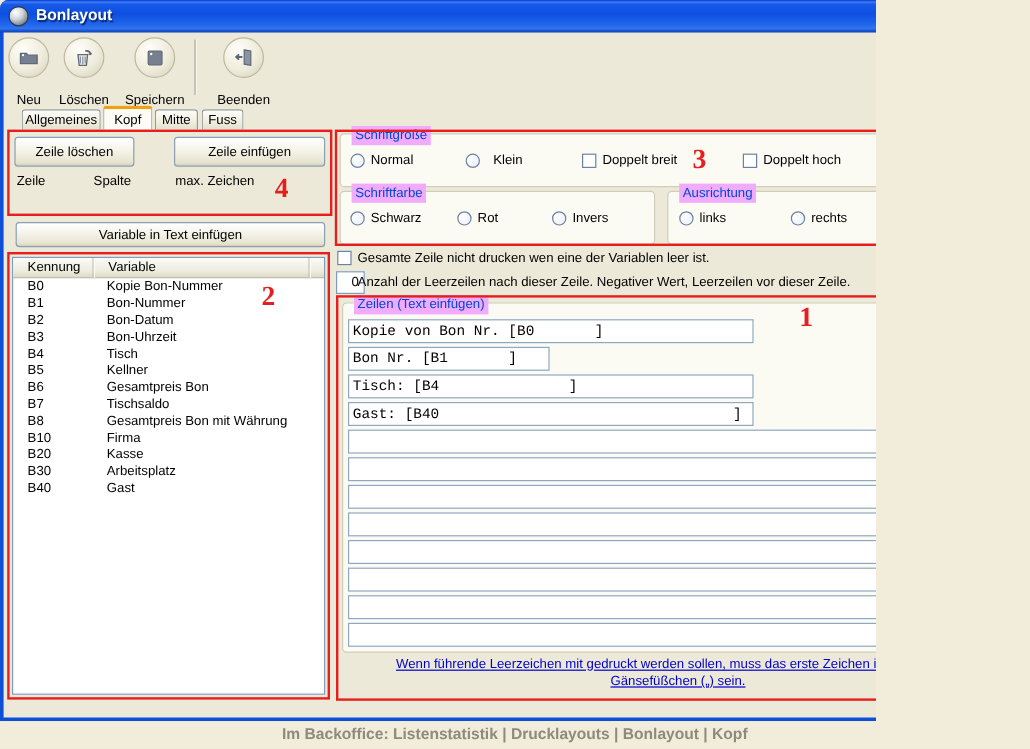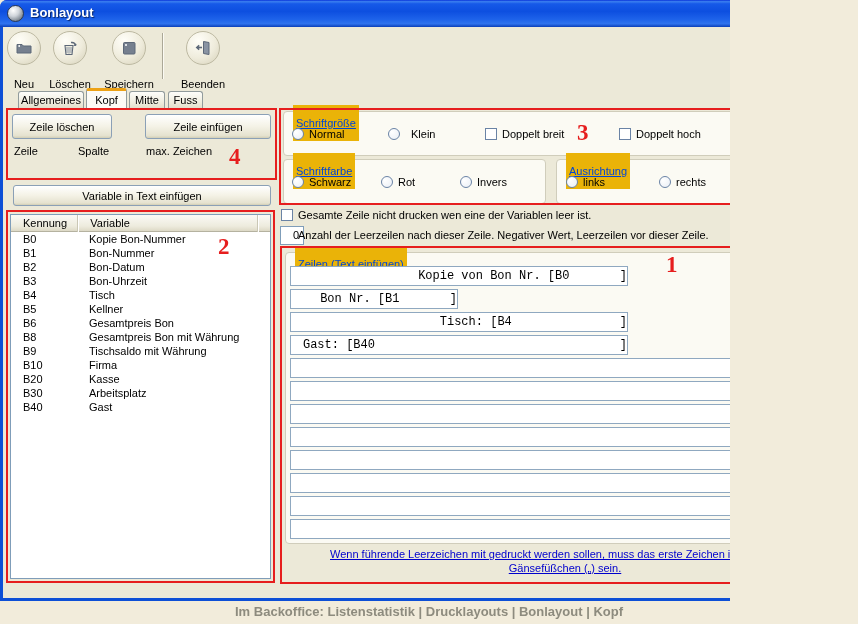--- a/index.html
+++ b/index.html
@@ -55,22 +55,22 @@
       background:linear-gradient(#fbfaf6,#edebdd 70%,#ddd9c6); border-bottom:1px solid #b5b2a0; display:flex; }
   .vt-hcell { height:17px; line-height:16px; font-size:11px; padding-left:12px; color:#000;
       border-right:1px solid #cac7b5; box-shadow:1px 0 0 #ffffff; }
   .vt-body { position:absolute; left:0; top:17px; width:100%; }
   .vt-row { display:flex; height:14px; line-height:14px; font-size:11px; cursor:default; }
   .vt-c1 { width:68px; padding-left:12px; }
   .vt-c2 { padding-left:10px; }
 
   
   .groupbox { position:absolute; background:#fbfaf3; border:1px solid #d0cdbb; border-radius:4px; }
-  .gb-legend { position:absolute; top:-7px; left:9px; padding:12px 3px; background:#eab308;
-      font-size:11px; color:#0046d5; white-space:nowrap;text-decoration:underline; }
+  .gb-legend { position:absolute; top:-7px; left:9px; padding:2px 3px; background:#f0abfc;
+      font-size:11px; color:#0046d5; white-space:nowrap; }
 
   .opt { position:absolute; display:flex; align-items:flex-start; height:14px; cursor:pointer; }
   .radio { width:12px; height:12px; border:1px solid #6a83a5; border-radius:50%;
       background:radial-gradient(circle at 30% 30%, #ffffff, #e9eef5); flex:none; }
   .checkbox { width:12px; height:12px; border:1px solid #6a83a5; background:#fff; flex:none; }
   .opt-label { font-size:11px; margin-left:5px; white-space:nowrap; }
 
   
   .num-input { position:absolute; left:280px; top:226px; width:24px; height:19px; background:#fff;
       border:1px solid #7f9db9; font-size:11px; text-align:right; padding:2px 4px 0 0; }
@@ -208,26 +208,26 @@
           </div>
         <div class="vt-row">
             <span class="vt-c1">B5</span>
             <span class="vt-c2">Kellner</span>
           </div>
         <div class="vt-row">
             <span class="vt-c1">B6</span>
             <span class="vt-c2">Gesamtpreis Bon</span>
           </div>
         <div class="vt-row">
+            <span class="vt-c1">B7</span>
+            <span class="vt-c2">Tischsaldo</span>
+          </div>
+        <div class="vt-row">
             <span class="vt-c1">B8</span>
             <span class="vt-c2">Gesamtpreis Bon mit Währung</span>
-          </div>
-        <div class="vt-row">
-            <span class="vt-c1">B9</span>
-            <span class="vt-c2">Tischsaldo mit Währung</span>
           </div>
         <div class="vt-row">
             <span class="vt-c1">B10</span>
             <span class="vt-c2">Firma</span>
           </div>
         <div class="vt-row">
             <span class="vt-c1">B20</span>
             <span class="vt-c2">Kasse</span>
           </div>
         <div class="vt-row">
@@ -298,21 +298,21 @@
     </div>
 
     <div class="opt" style="left:281px; top:209px;">
       <span class="checkbox"></span>
       <span class="opt-label">Gesamte Zeile nicht drucken wen eine der Variablen leer ist.</span>
     </div>
 
     <div class="num-input">0</div>
     <span class="small-label" style="left:298px; top:229px;">Anzahl der Leerzeilen nach dieser Zeile. Negativer Wert, Leerzeilen vor dieser Zeile.</span>
 
-    <div class="groupbox" style="left:285px; top:252px; width:560px; height:292px;text-align:right;">
+    <div class="groupbox" style="left:285px; top:252px; width:560px; height:292px;">
       <span class="gb-legend">Zeilen (Text einfügen)</span>
       <div class="line-field f-med" style="top:13px;">Kopie von Bon Nr. [B0       ]</div>
       <div class="line-field f-small" style="top:36px;">Bon Nr. [B1       ]</div>
       <div class="line-field f-med" style="top:59px;">Tisch: [B4               ]</div>
       <div class="line-field f-med" style="top:82px;">Gast: [B40                                  ]</div>
       <div class="line-field f-wide" style="top:105px;"></div>
       <div class="line-field f-wide" style="top:128px;"></div>
       <div class="line-field f-wide" style="top:151px;"></div>
       <div class="line-field f-wide" style="top:174px;"></div>
       <div class="line-field f-wide" style="top:197px;"></div>

